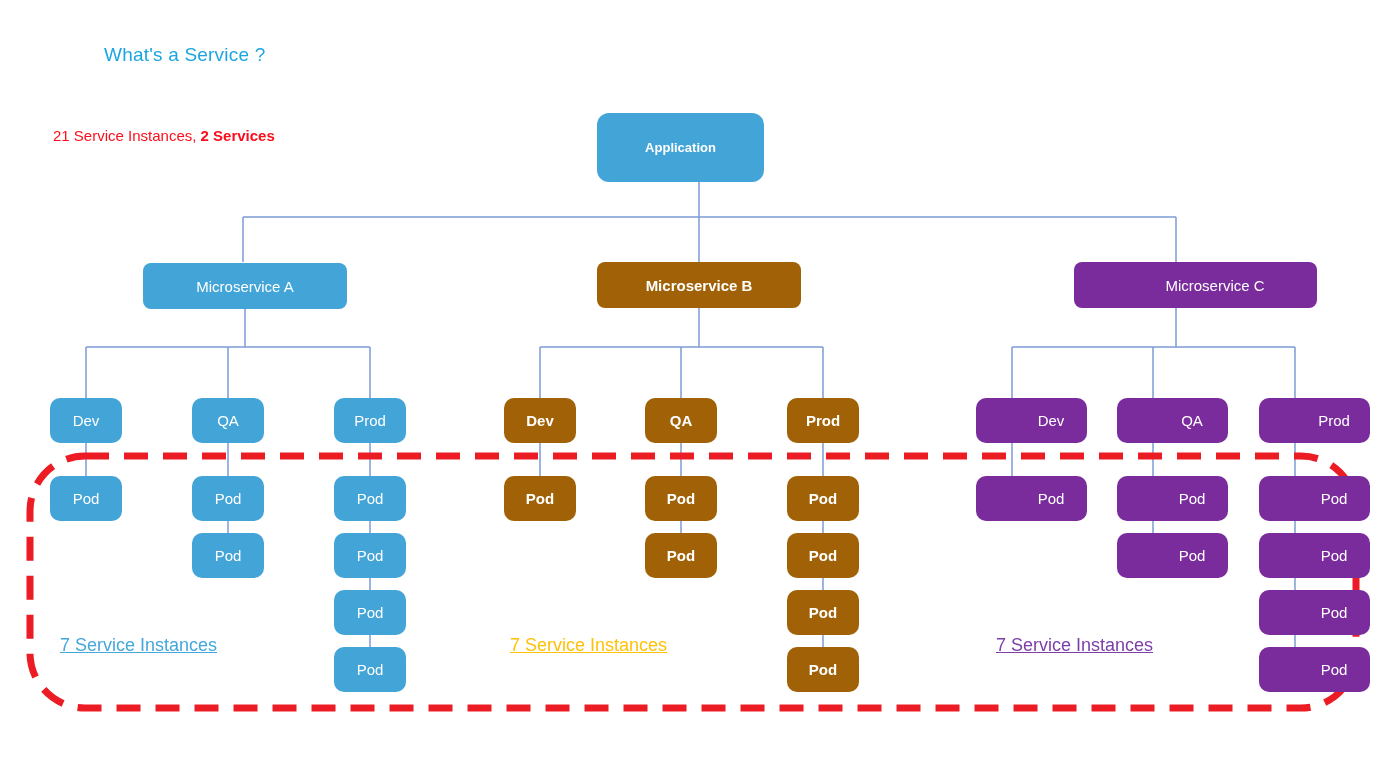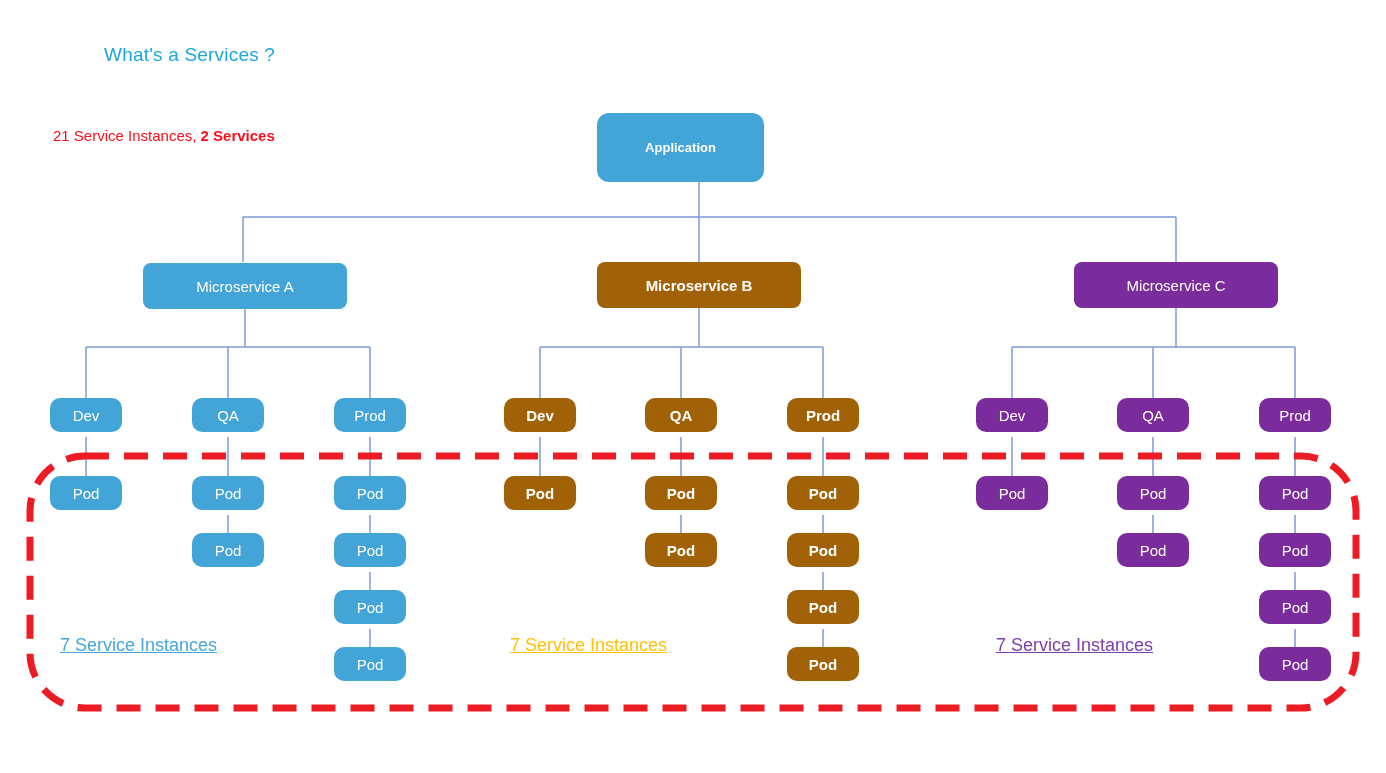--- a/index.html
+++ b/index.html
@@ -20,37 +20,37 @@
   }
   .summary .bold{font-weight:bold;}
   svg.wires{position:absolute;left:0;top:0;z-index:0;}
   .node{
     position:absolute;z-index:2;
     display:flex;align-items:center;justify-content:center;
     color:#ffffff;text-align:center;white-space:nowrap;
   }
   .app{width:167px;height:69px;border-radius:12px;font-size:13px;font-weight:bold;}
   .ms{width:204px;height:46px;border-radius:8px;font-size:15px;}
-  .env,.pod{width:72px;height:34px;border-radius:10px;font-size:15px;}
+  .env,.pod{width:72px;height:45px;border-radius:10px;font-size:15px;}
   .c-blue{background:#42A4D7;}
   .c-yellow{background:#a16207;font-weight:bold;}
-  .c-purple{background:#7A2B9C;}
+  .c-purple{background:#7A2B9C;padding-left:39px;}
   .inst{
     position:absolute;z-index:2;font-size:18px;white-space:nowrap;text-decoration:underline;
   }
   .inst-a{left:60px;top:635px;color:#45A7DC;}
   .inst-b{left:510px;top:635px;color:#FFC107;}
   .inst-c{left:996px;top:635px;color:#7C3EA8;}
 </style>
 </head>
 <body>
 
 <div class="canvas">
 
-  <div class="page-title">What's a Services ?</div>
+  <div class="page-title">What's a Service ?</div>
 
   <div class="summary"><span>21 Service Instances, </span><span class="bold">2 Services</span></div>
 
   <svg class="wires" width="1386" height="773" viewBox="0 0 1386 773">
     <g stroke="#7D9BD6" stroke-width="1.5">
       <line x1="699" y1="182" x2="699" y2="217"></line>
       <line x1="243" y1="217" x2="1176" y2="217"></line>
       <line x1="243" y1="217" x2="243" y2="262"></line>
       <line x1="699" y1="217" x2="699" y2="262"></line>
       <line x1="1176" y1="217" x2="1176" y2="262"></line>

